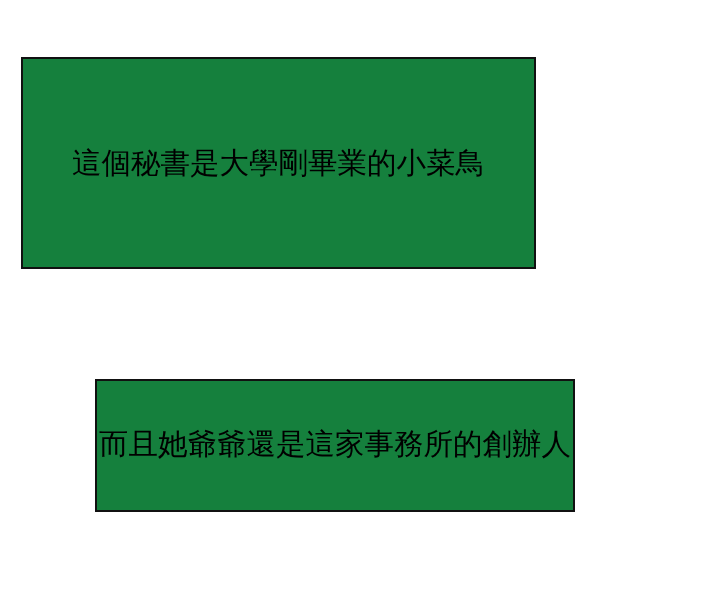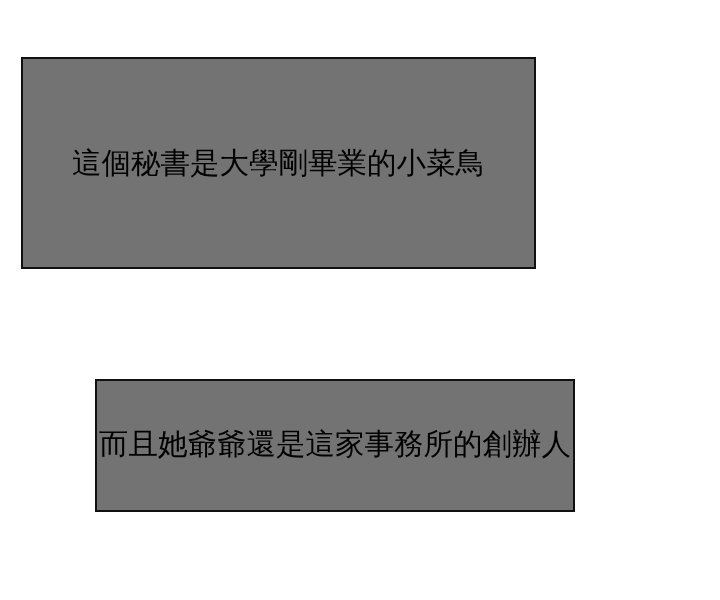--- a/index.html
+++ b/index.html
@@ -3,21 +3,21 @@
   <meta charset="utf-8">
   <style>
     html, body { margin: 0; padding: 0; }
     body {
       width: 720px; height: 600px; background: #ffffff;
       position: relative; overflow: hidden;
       font-family: "DejaVu Sans", sans-serif;
     }
     .caption-box {
       position: absolute; box-sizing: border-box;
-      border: 2px solid #111111; background: #737373;
+      border: 2px solid #111111; background: #15803d;
       display: flex; flex-direction: column; align-items: center; justify-content: center;
       color: #000000; text-align: center;
     }
     #box1 { left: 21px; top: 57px; width: 515px; height: 212px; }
     #box2 { left: 95px; top: 379px; width: 480px; height: 133px; }
     .caption-line {
       font-size: 29px; line-height: 37px; white-space: nowrap; letter-spacing: 0px;
     }
     #box1 .caption-line { font-size: 29.5px; }
     #box2 .caption-line { font-size: 29.5px; margin-top: -2px; }

